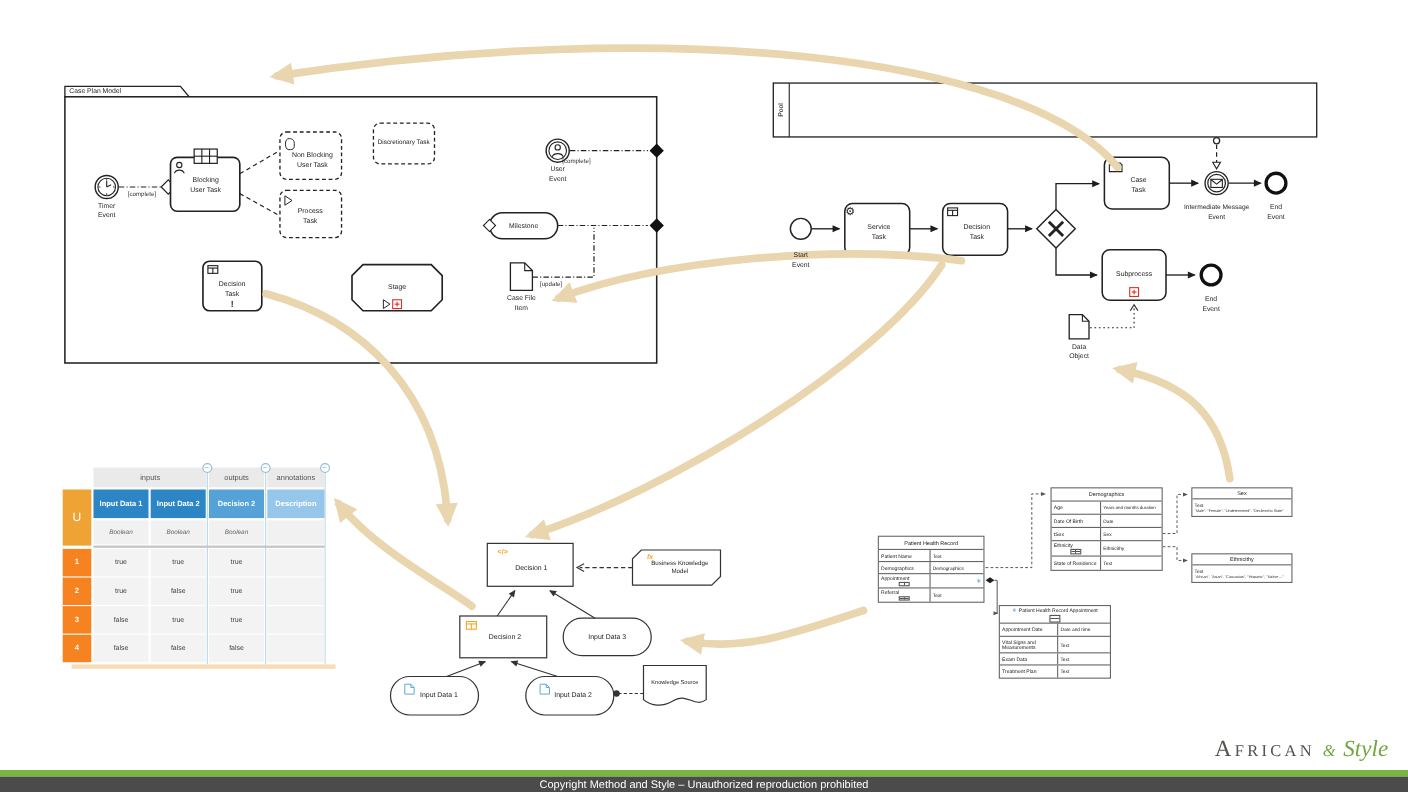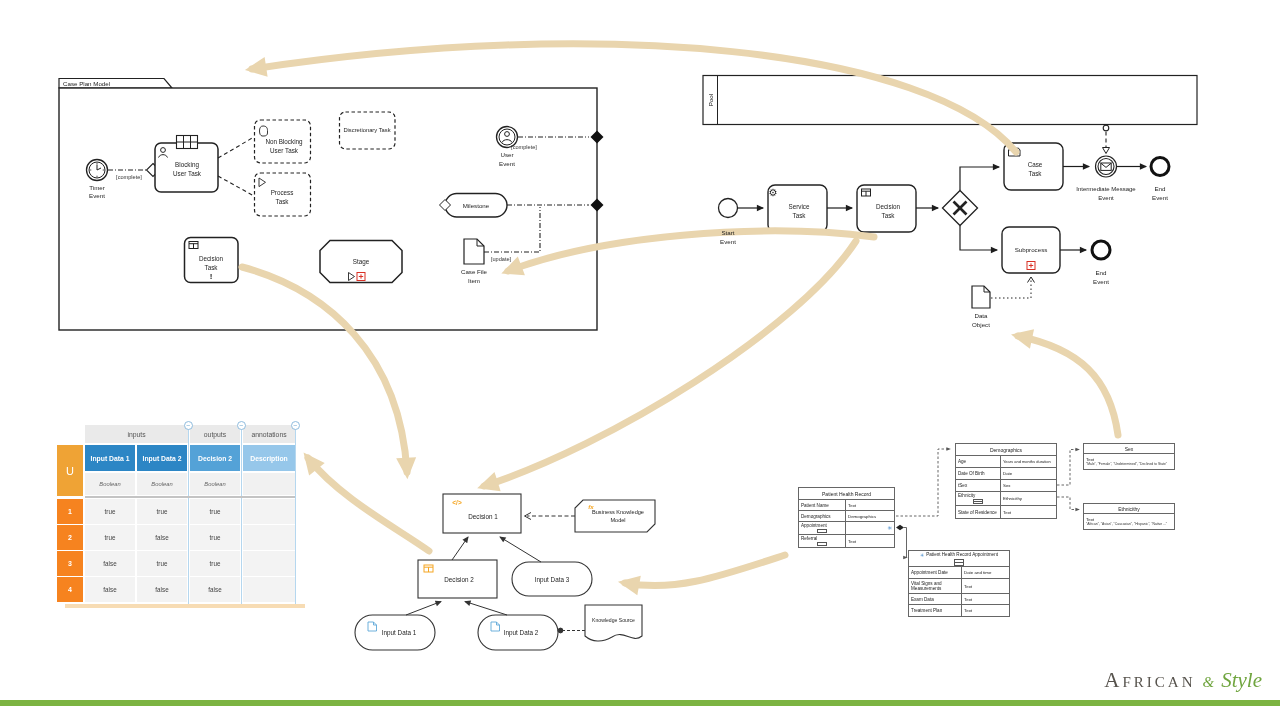--- a/index.html
+++ b/index.html
@@ -443,14 +443,17 @@
         <div class="ct" style="flex:1">Text</div>
       </div>
 </div>
 
 <div id="logo">
   <span class="m">African</span>
   <span class="a">&amp;</span>
   <span class="s">Style</span>
 </div>
 <div id="greenbar"></div>
+<div id="footer">
+  <span>Copyright Method and Style – Unauthorized reproduction prohibited</span>
+</div>
 
 </div>
 
 </body></html>

